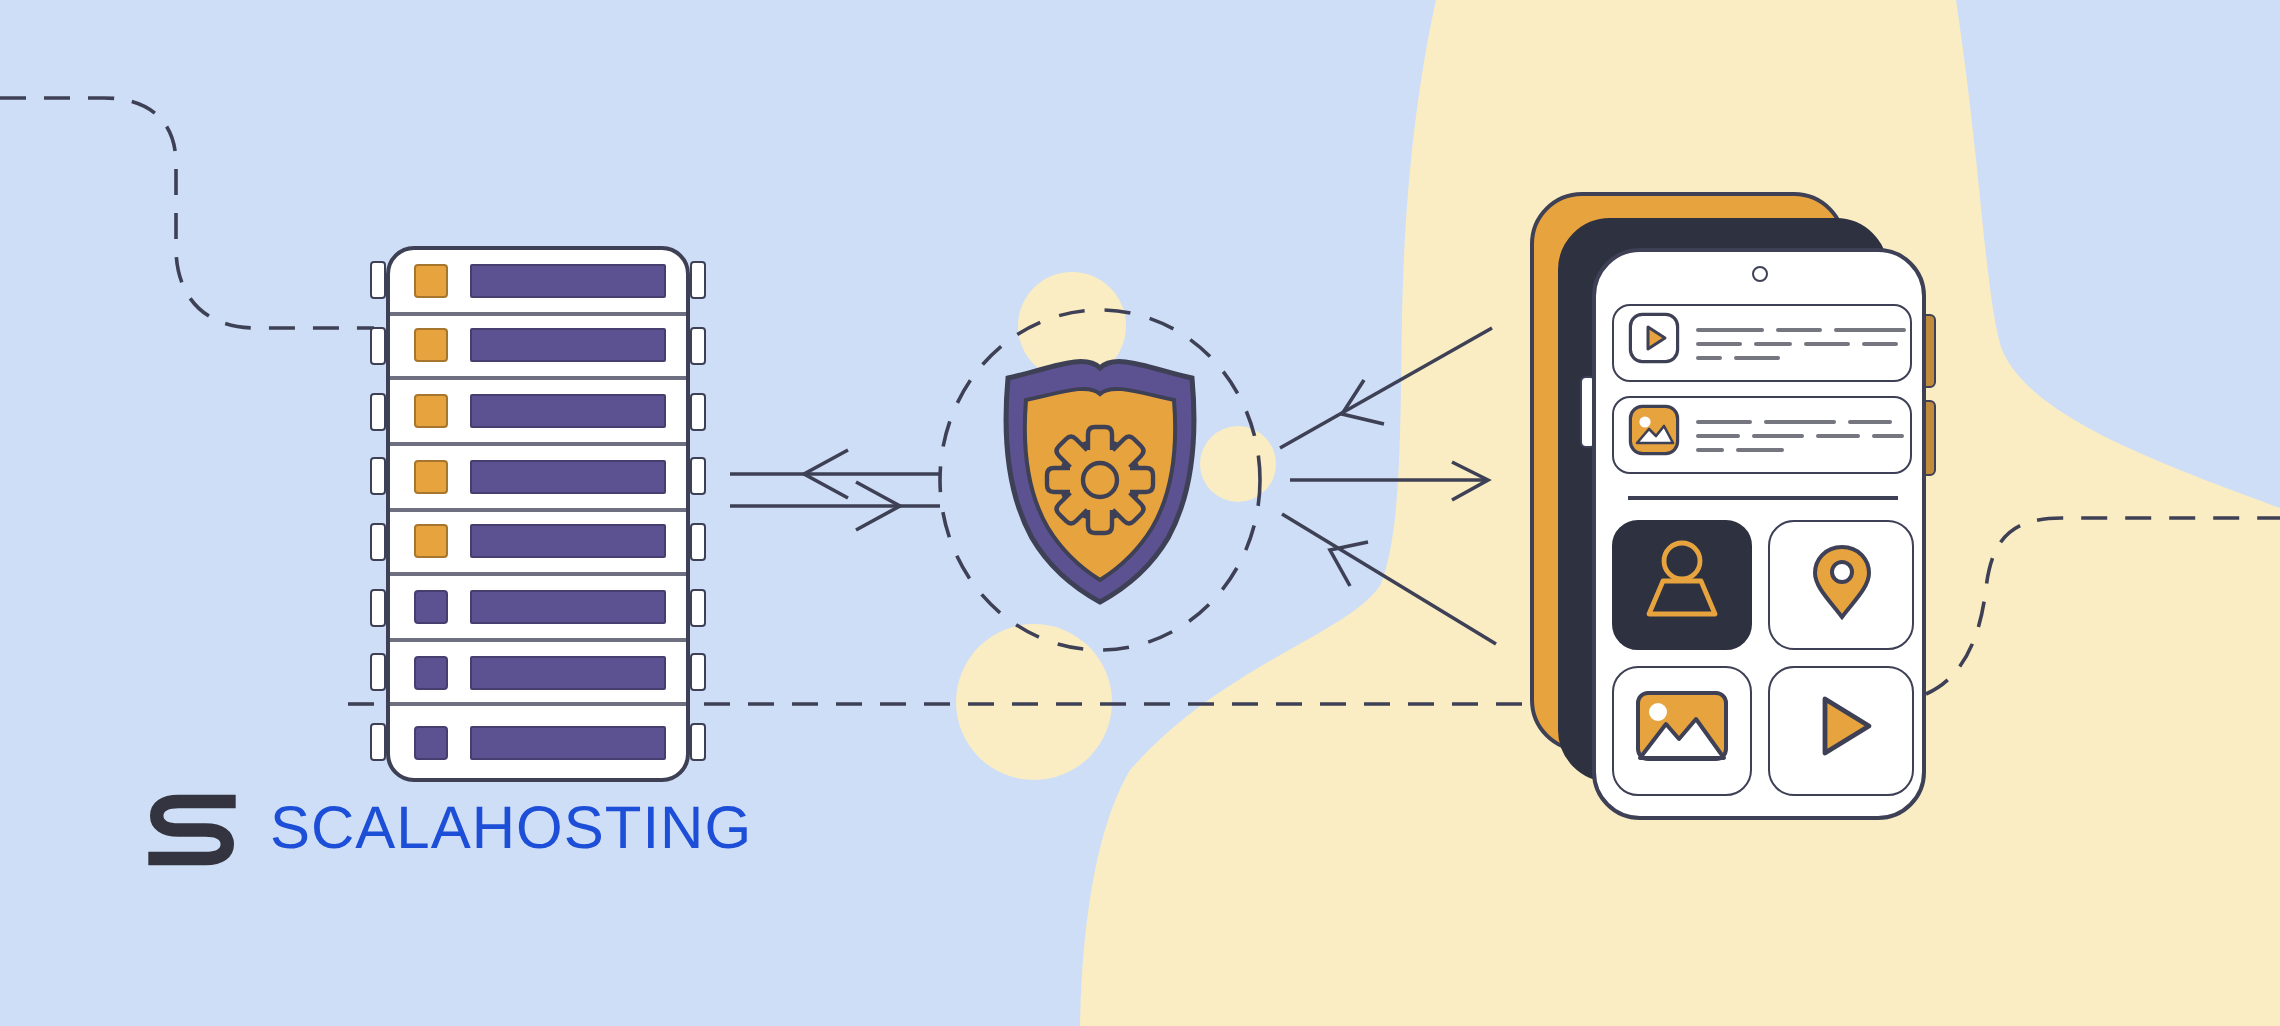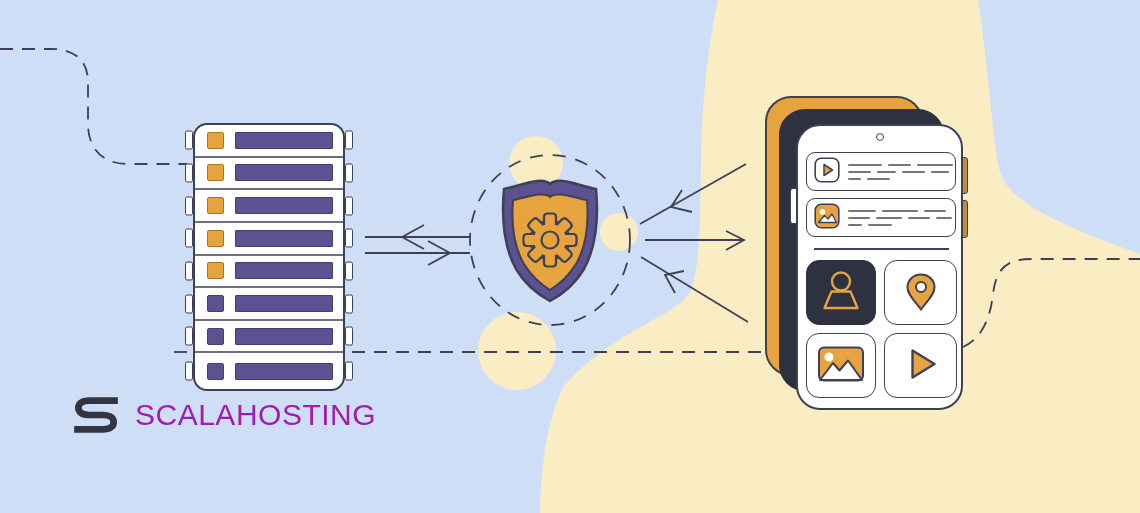--- a/index.html
+++ b/index.html
@@ -47,21 +47,21 @@
   .fl-seg{height:2px;background:#75767f;border-radius:1px;}
   .scr-divider{position:absolute;left:16px;top:122px;width:135px;border-top:2px solid #3e4055;}
   .grid{position:absolute;left:8px;top:134px;display:grid;
     grid-template-columns:70px 73px;grid-template-rows:65px 65px;gap:8px 8px;}
   .gcard{border:1.6px solid #3e4055;border-radius:13px;background:#ffffff;
     display:flex;align-items:center;justify-content:center;box-sizing:border-box;}
   .gcard.dark{background:#2e3140;border-color:#2e3140;}
 
   
   .logo{position:absolute;left:70px;top:394px;display:flex;align-items:center;gap:13px;z-index:4;}
-  .logo-text{font-size:30px;font-weight:500;letter-spacing:0.5px;color:#a21caf;}
+  .logo-text{font-size:30px;font-weight:500;letter-spacing:0.5px;color:#1d4ed8;}
 </style>
 </head>
 <body>
 
 <div class="stage">
 
   <svg class="layer" viewBox="0 0 1140 513">
     <path fill="#faedc4" d="M718 0 C708 45 702 100 701 160 C700 215 701 266 690 293 C672 318 612 332 565 385 C549 412 541 458 540 513 L1140 513 L1140 254 C1078 231 1011 207 1000 172 C992 140 991 88 978 0 Z"></path>
     <circle cx="536" cy="163" r="27" fill="#faedc4"></circle>
     <circle cx="619" cy="232" r="19" fill="#faedc4"></circle>

